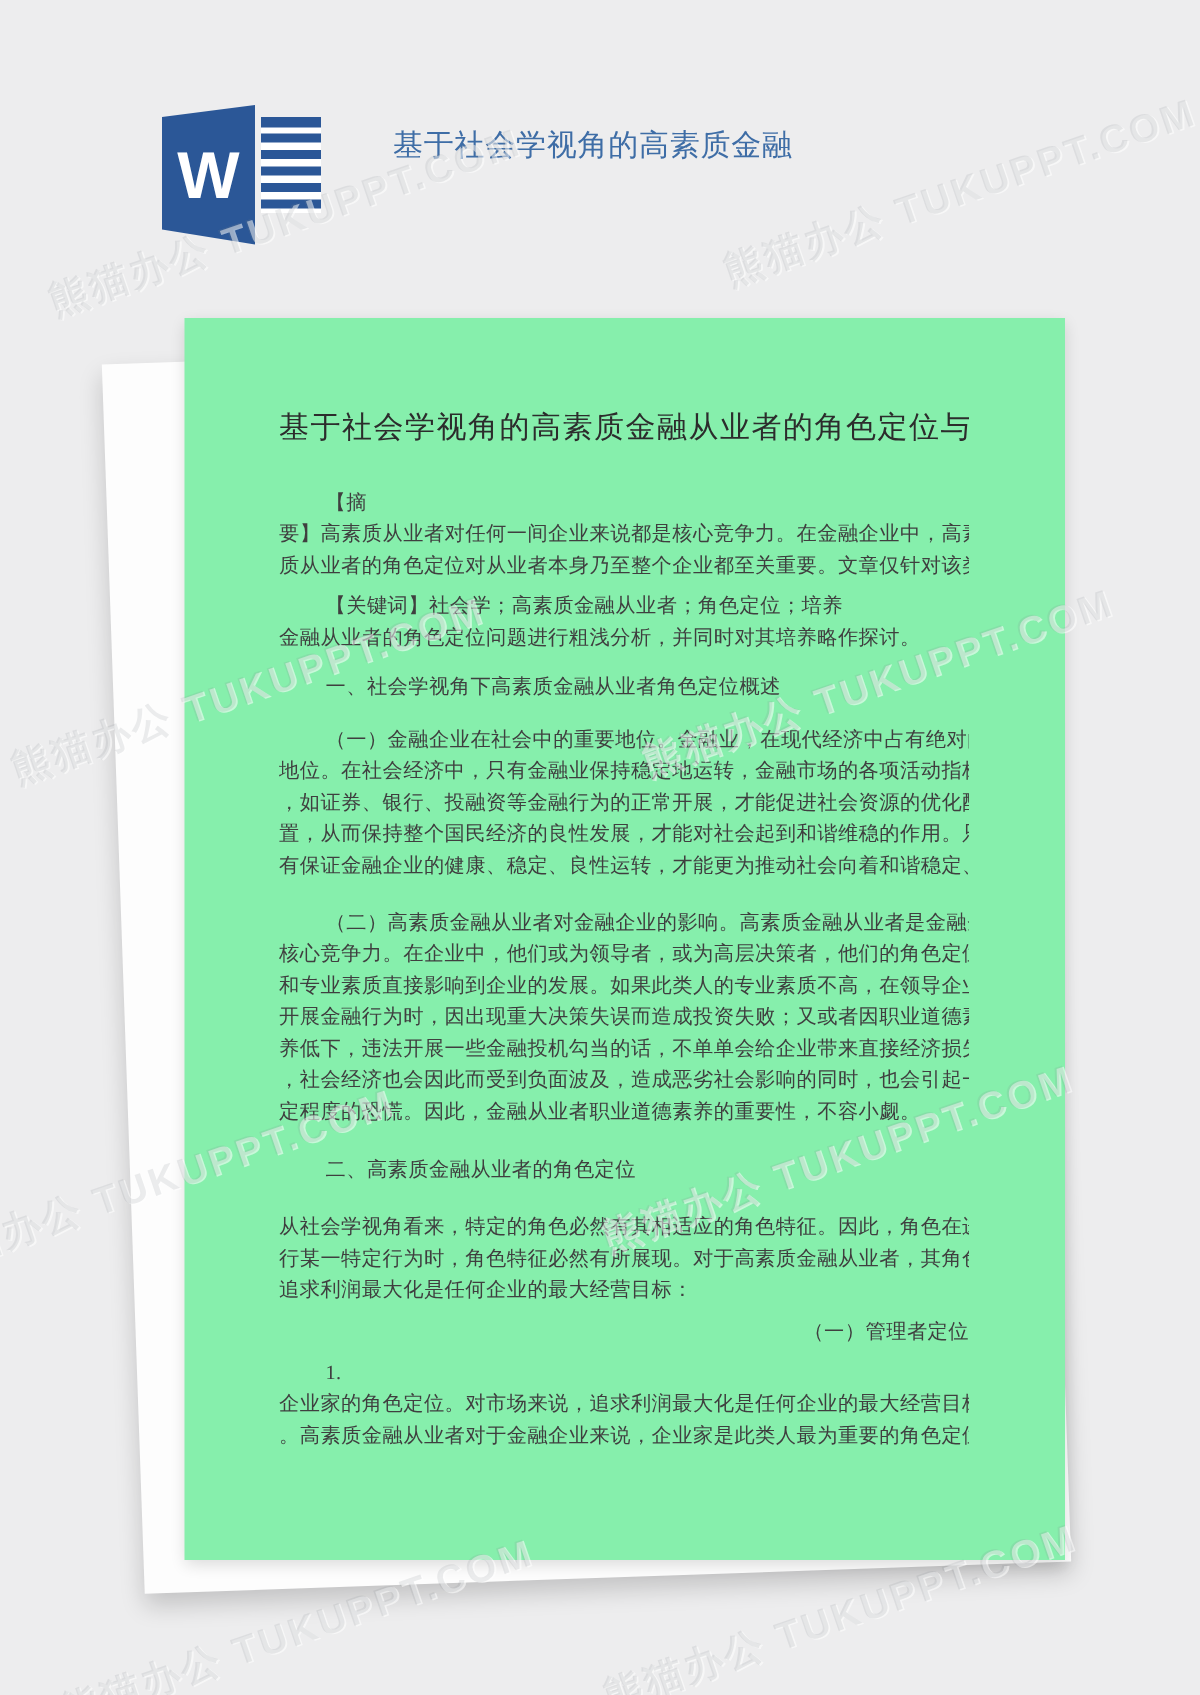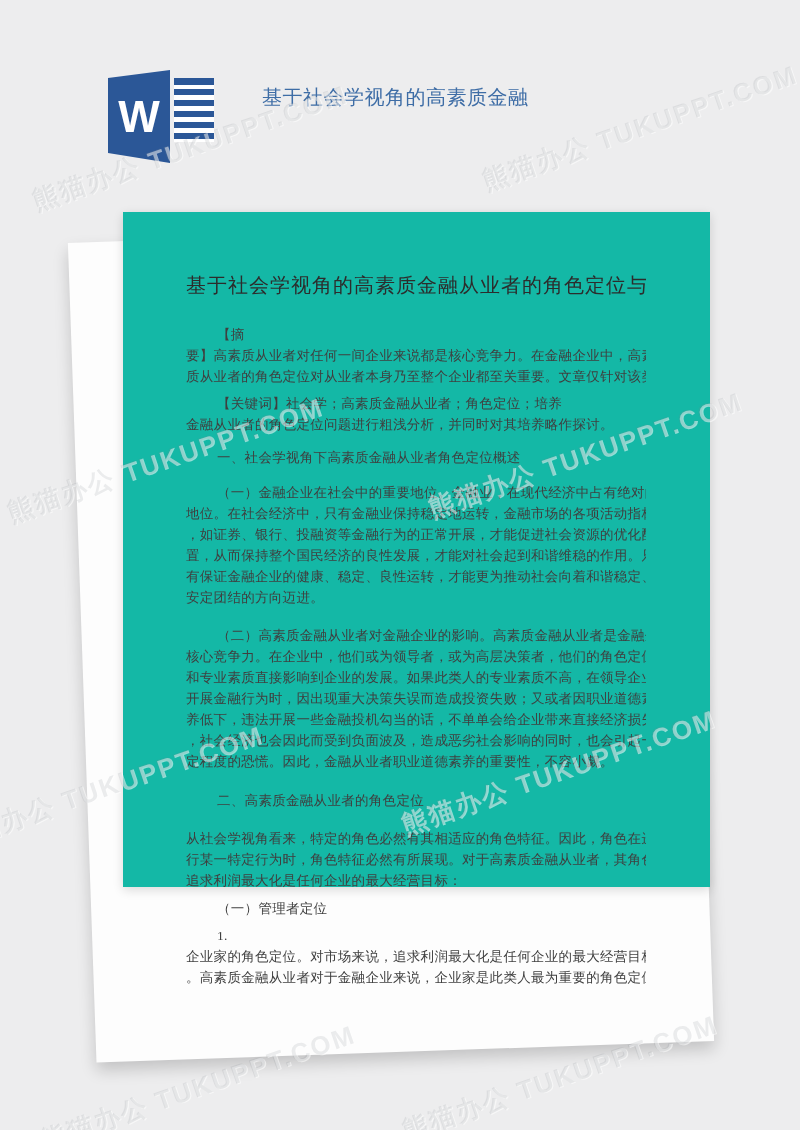--- a/index.html
+++ b/index.html
@@ -20,22 +20,22 @@
   }
   .header-title .line{white-space:nowrap;}
 
   
   .page-back{
     position:absolute;left:82px;top:232px;width:618px;height:820px;
     background:#fdfdfd;transform:rotate(-2deg);
     box-shadow:0 8px 16px rgba(0,0,0,0.18);
   }
   .page-main{
-    position:absolute;left:123px;top:212px;width:587px;height:675px;
-    background:#14b8a6;box-sizing:border-box;
+    position:absolute;left:123px;top:212px;width:587px;height:828px;
+    background:#86efac;box-sizing:border-box;
     padding:56px 64px 0 63px;
     box-shadow:0 3px 10px rgba(0,0,0,0.14);
   }
 
   
   .doc-line{
     font-family:"Liberation Serif","DejaVu Serif",serif;
     font-size:13.5px;line-height:21px;color:#3f3f3f;
     letter-spacing:0.3px;white-space:nowrap;overflow:hidden;
   }
@@ -88,33 +88,32 @@
         <div class="doc-line">要】高素质从业者对任何一间企业来说都是核心竞争力。在金融企业中，高素</div>
         <div class="doc-line">质从业者的角色定位对从业者本身乃至整个企业都至关重要。文章仅针对该类</div>
         <div class="doc-line in" style="margin-top: 6px;">【关键词】社会学；高素质金融从业者；角色定位；培养</div>
         <div class="doc-line">金融从业者的角色定位问题进行粗浅分析，并同时对其培养略作探讨。</div>
         <div class="doc-line in" style="margin-top: 12px;">一、社会学视角下高素质金融从业者角色定位概述</div>
         <div class="doc-line in" style="margin-top: 14px;">（一）金融企业在社会中的重要地位。金融业，在现代经济中占有绝对的核心</div>
         <div class="doc-line">地位。在社会经济中，只有金融业保持稳定地运转，金融市场的各项活动指标</div>
         <div class="doc-line">，如证券、银行、投融资等金融行为的正常开展，才能促进社会资源的优化配</div>
         <div class="doc-line">置，从而保持整个国民经济的良性发展，才能对社会起到和谐维稳的作用。只</div>
         <div class="doc-line">有保证金融企业的健康、稳定、良性运转，才能更为推动社会向着和谐稳定、</div>
-        <div class="doc-line">安定团结的方向迈进。</div>
         <div class="doc-line in" style="margin-top: 17px;">（二）高素质金融从业者对金融企业的影响。高素质金融从业者是金融企业的</div>
         <div class="doc-line">核心竞争力。在企业中，他们或为领导者，或为高层决策者，他们的角色定位</div>
         <div class="doc-line">和专业素质直接影响到企业的发展。如果此类人的专业素质不高，在领导企业</div>
         <div class="doc-line">开展金融行为时，因出现重大决策失误而造成投资失败；又或者因职业道德素</div>
         <div class="doc-line">养低下，违法开展一些金融投机勾当的话，不单单会给企业带来直接经济损失</div>
         <div class="doc-line">，社会经济也会因此而受到负面波及，造成恶劣社会影响的同时，也会引起一</div>
         <div class="doc-line">定程度的恐慌。因此，金融从业者职业道德素养的重要性，不容小觑。</div>
         <div class="doc-line in" style="margin-top: 18px;">二、高素质金融从业者的角色定位</div>
         <div class="doc-line" style="margin-top: 17px;">从社会学视角看来，特定的角色必然有其相适应的角色特征。因此，角色在进</div>
         <div class="doc-line">行某一特定行为时，角色特征必然有所展现。对于高素质金融从业者，其角色</div>
         <div class="doc-line">追求利润最大化是任何企业的最大经营目标：</div>
-        <div class="doc-line in" style="margin-top: 7px;">（一）管理者定位</div>
+        <div class="doc-line in" style="margin-top: 7px; text-align: right;">（一）管理者定位</div>
         <div class="doc-line in" style="margin-top: 6px;">1.</div>
         <div class="doc-line">企业家的角色定位。对市场来说，追求利润最大化是任何企业的最大经营目标</div>
         <div class="doc-line">。高素质金融从业者对于金融企业来说，企业家是此类人最为重要的角色定位</div>
       </div>
   </div>
 
   <div class="watermark-layer">
       <span class="watermark" style="left: 190px; top: 148px;">熊猫办公 TUKUPPT.COM</span>
       <span class="watermark" style="left: 640px; top: 128px;">熊猫办公 TUKUPPT.COM</span>
       <span class="watermark" style="left: 165px; top: 460px;">熊猫办公 TUKUPPT.COM</span>

